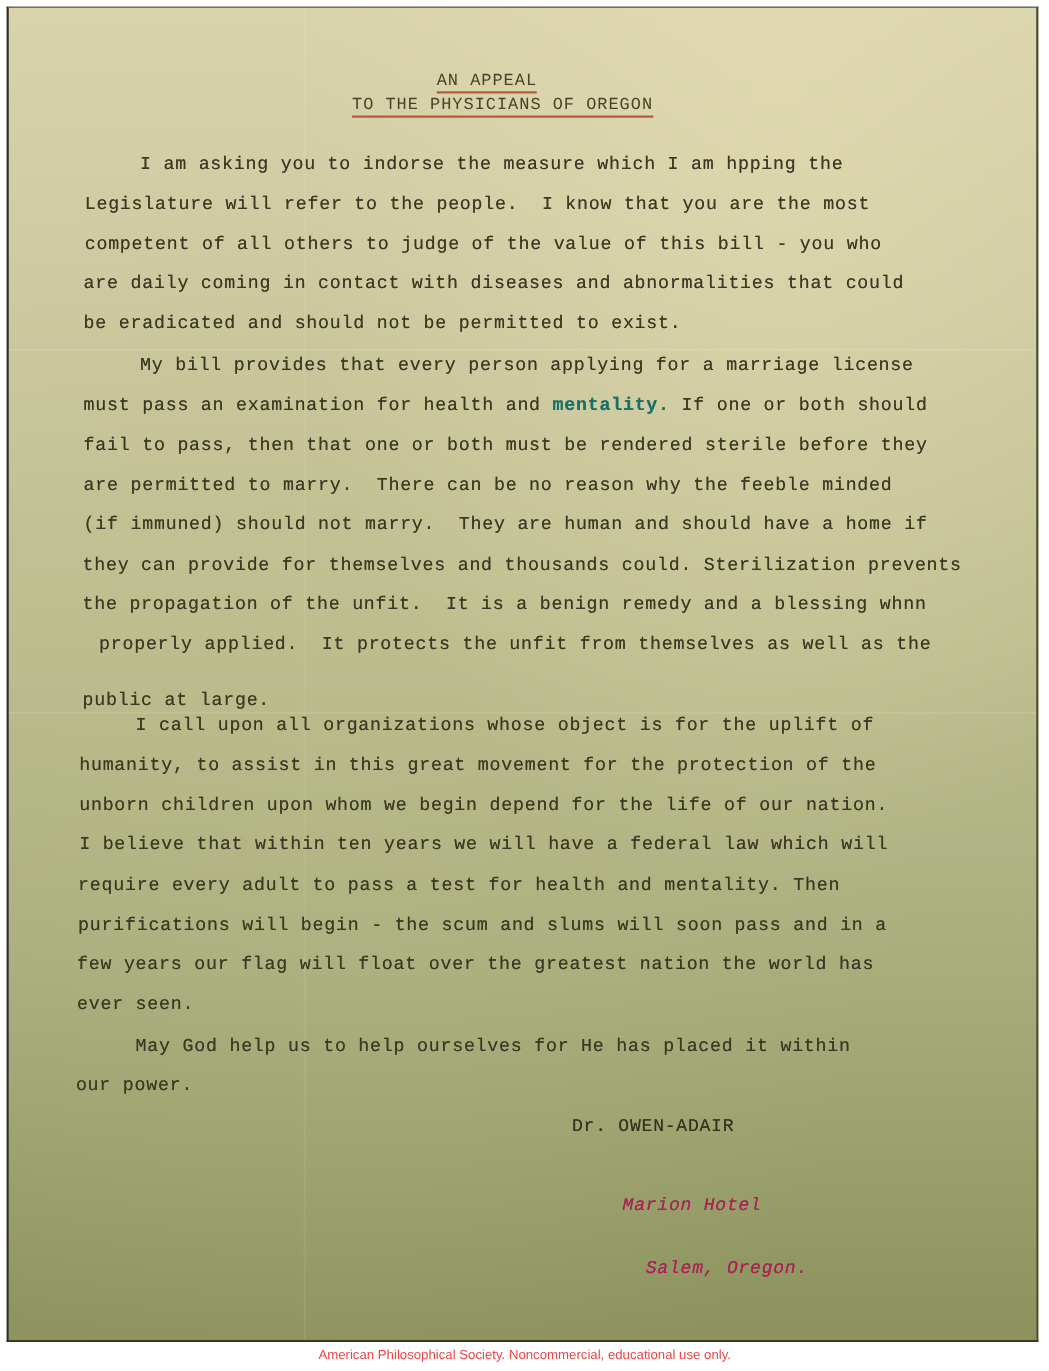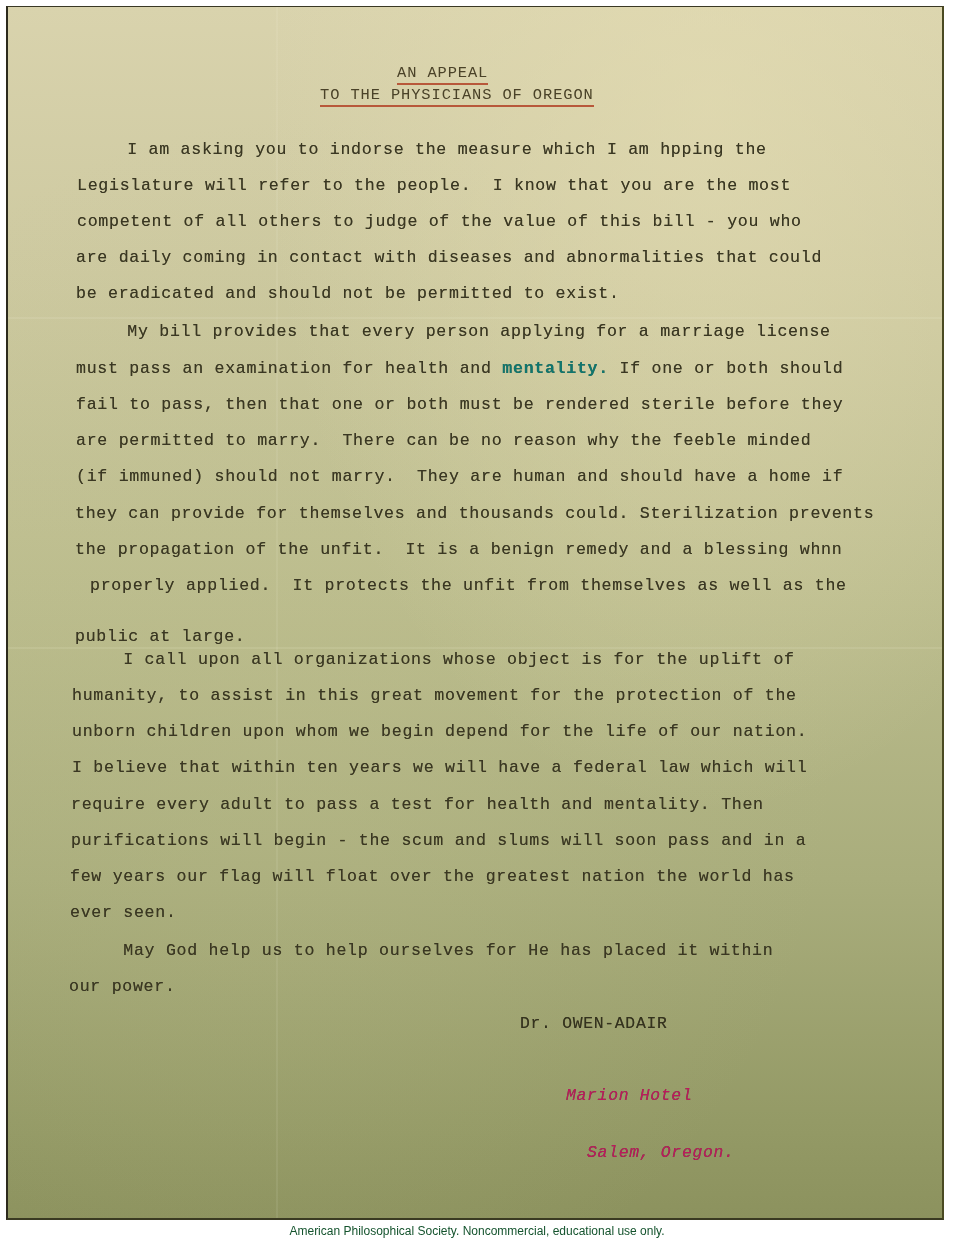--- a/index.html
+++ b/index.html
@@ -100,21 +100,21 @@
       font-style: italic;
     }
     .caption {
       position: absolute;
       left: 0;
       top: 1224px;
       width: 954px;
       text-align: center;
       font-family: "Liberation Sans", "DejaVu Sans", sans-serif;
       font-size: 12px;
-      color: #14532d;
+      color: #ef4444;
     }
   </style>
 </head>
 <body>
 
 <div class="paper">
   <div class="fold" style="top:310px"></div>
   <div class="fold" style="top:640px"></div>
   <div class="vfold" style="left:268px"></div>
 </div>

